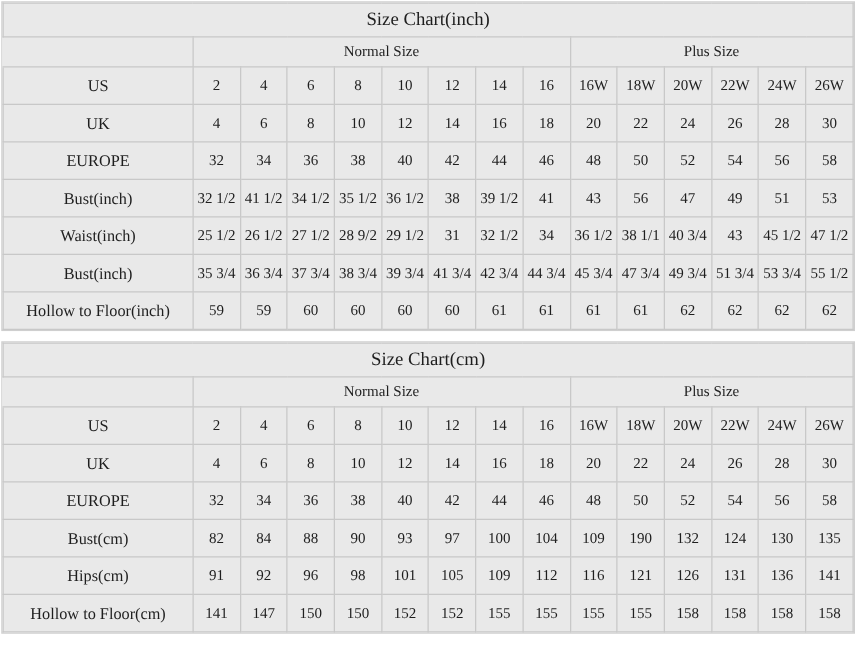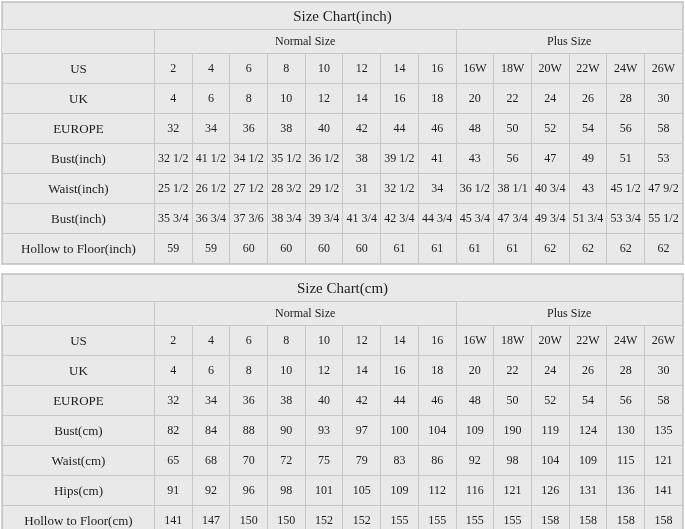--- a/index.html
+++ b/index.html
@@ -187,38 +187,38 @@
           <td class="val">49</td>
           <td class="val">51</td>
           <td class="val">53</td>
         </tr>
 
         <tr class="data-row">
           <td class="label-col">Waist(inch)</td>
           <td class="val">25 1/2</td>
           <td class="val">26 1/2</td>
           <td class="val">27 1/2</td>
-          <td class="val">28 3/2</td>
+          <td class="val">28 9/2</td>
           <td class="val">29 1/2</td>
           <td class="val">31</td>
           <td class="val">32 1/2</td>
           <td class="val">34</td>
           <td class="val">36 1/2</td>
           <td class="val">38 1/1</td>
           <td class="val">40 3/4</td>
           <td class="val">43</td>
           <td class="val">45 1/2</td>
-          <td class="val">47 9/2</td>
+          <td class="val">47 1/2</td>
         </tr>
 
         <tr class="data-row">
           <td class="label-col">Bust(inch)</td>
           <td class="val">35 3/4</td>
           <td class="val">36 3/4</td>
-          <td class="val">37 3/6</td>
+          <td class="val">37 3/4</td>
           <td class="val">38 3/4</td>
           <td class="val">39 3/4</td>
           <td class="val">41 3/4</td>
           <td class="val">42 3/4</td>
           <td class="val">44 3/4</td>
           <td class="val">45 3/4</td>
           <td class="val">47 3/4</td>
           <td class="val">49 3/4</td>
           <td class="val">51 3/4</td>
           <td class="val">53 3/4</td>
@@ -336,43 +336,26 @@
           <td class="val">82</td>
           <td class="val">84</td>
           <td class="val">88</td>
           <td class="val">90</td>
           <td class="val">93</td>
           <td class="val">97</td>
           <td class="val">100</td>
           <td class="val">104</td>
           <td class="val">109</td>
           <td class="val">190</td>
-          <td class="val">119</td>
+          <td class="val">132</td>
           <td class="val">124</td>
           <td class="val">130</td>
           <td class="val">135</td>
         </tr>
 
-        <tr class="data-row">
-          <td class="label-col">Waist(cm)</td>
-          <td class="val">65</td>
-          <td class="val">68</td>
-          <td class="val">70</td>
-          <td class="val">72</td>
-          <td class="val">75</td>
-          <td class="val">79</td>
-          <td class="val">83</td>
-          <td class="val">86</td>
-          <td class="val">92</td>
-          <td class="val">98</td>
-          <td class="val">104</td>
-          <td class="val">109</td>
-          <td class="val">115</td>
-          <td class="val">121</td>
-        </tr>
 
         <tr class="data-row">
           <td class="label-col">Hips(cm)</td>
           <td class="val">91</td>
           <td class="val">92</td>
           <td class="val">96</td>
           <td class="val">98</td>
           <td class="val">101</td>
           <td class="val">105</td>
           <td class="val">109</td>

